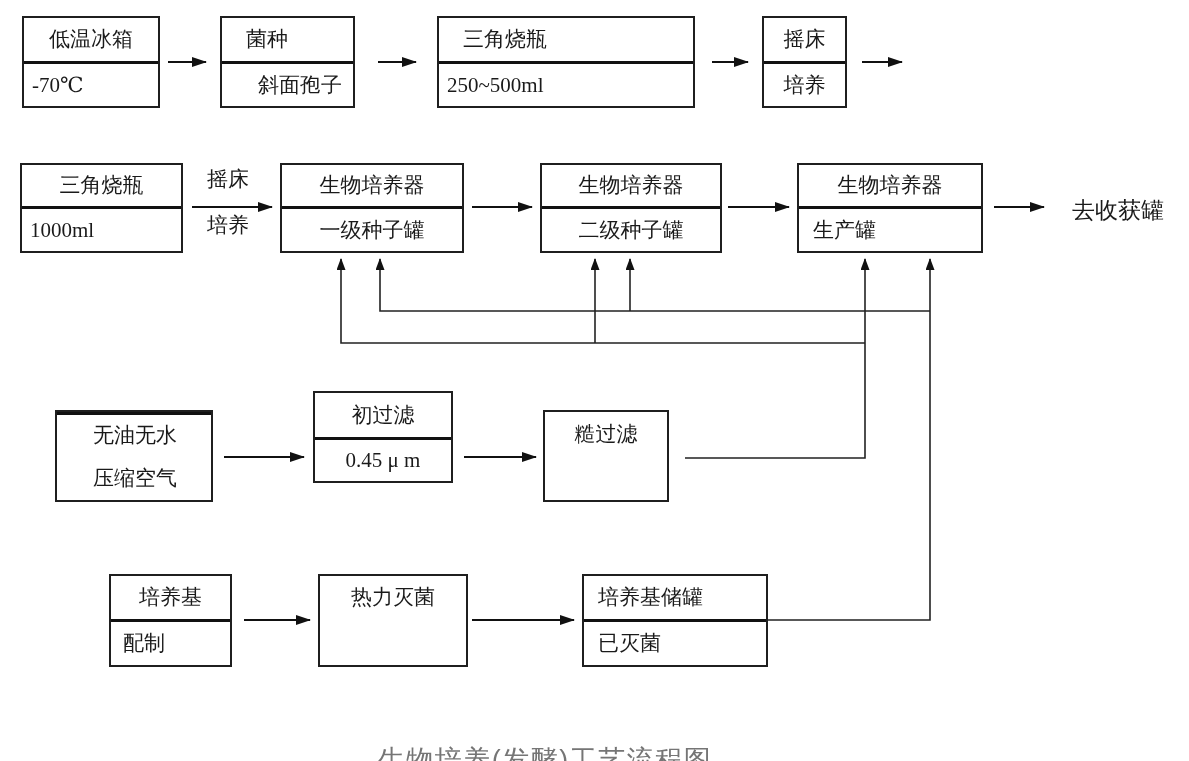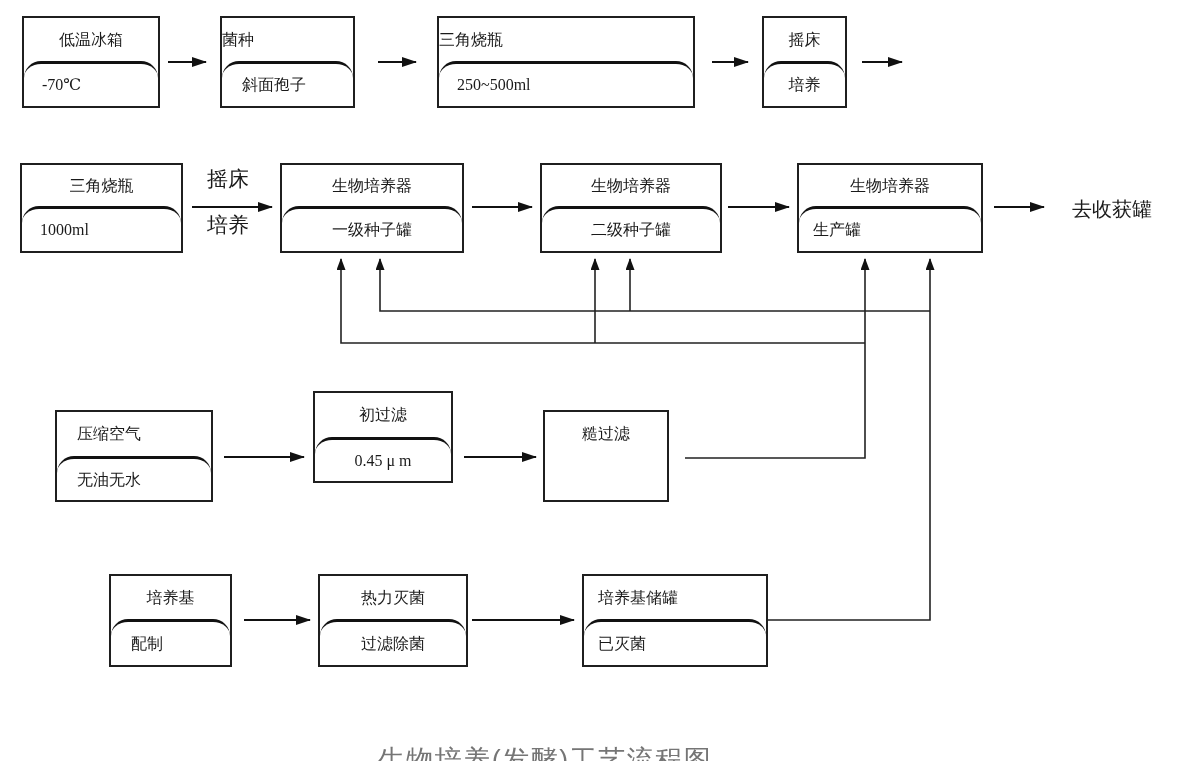--- a/index.html
+++ b/index.html
@@ -3,31 +3,31 @@
 <meta charset="utf-8">
 <style>
   html,body{margin:0;padding:0;background:#ffffff;}
   body{width:1189px;height:761px;position:relative;overflow:hidden;
        font-family:"Liberation Serif","DejaVu Serif",serif;color:#1a1a1a;}
   #stage{position:absolute;left:0;top:0;width:1189px;height:761px;}
   svg.lines{position:absolute;left:0;top:0;z-index:1;}
   .node{position:absolute;z-index:2;background:#ffffff;border:2px solid #1f1f1f;
         box-sizing:border-box;display:flex;flex-direction:column;}
   .cell{display:flex;align-items:center;justify-content:center;
-        font-size:16px;line-height:1;white-space:nowrap;border-radius:17px;}
+        font-size:21px;line-height:1;white-space:nowrap;}
   .bot{border-top:3px solid #111111;flex:1 1 auto;}
   .top{flex:0 0 43px;}
   .r2 .top{flex:0 0 41px;}
   .r3 .top{flex:0 0 44px;}
   .r4 .top{flex:0 0 43px;}
   .al{justify-content:flex-start;}
-  .pl12{padding-left:18px;} .pl20{padding-left:20px;} .pl24{}
-  .pl26{padding-left:14px;} .pl28{padding-left:20px;} .pl30{padding-left:14px;}
+  .pl12{padding-left:8px;} .pl20{padding-left:36px;} .pl24{padding-left:24px;}
+  .pl26{padding-left:14px;} .pl28{padding-left:12px;} .pl30{padding-left:14px;}
   .freetext{position:absolute;z-index:2;font-size:21px;line-height:1.3;white-space:nowrap;}
-  #to-harvest{font-size:20px;text-align:right;}
+  #to-harvest{font-size:23px;text-align:right;}
   #shaker-label{ text-align:center;}
   #diagram-title{position:absolute;z-index:2;left:0;top:742px;width:1090px;
         text-align:center;font-size:27px;letter-spacing:1.5px;color:#757575;
         font-family:"Liberation Sans","DejaVu Sans",sans-serif;}
 </style>
 </head>
 <body>
 
 <div id="stage">
 
@@ -97,38 +97,37 @@
     <div class="cell top">生物培养器</div>
     <div class="cell bot">二级种子罐</div>
   </div>
   <div class="node r2" style="left:797px;top:163px;width:186px;height:90px">
     <div class="cell top">生物培养器</div>
     <div class="cell bot al pl30">生产罐</div>
   </div>
   <div class="freetext" id="to-harvest" style="left:1072px;top:196px">去收获罐</div>
 
   <div class="node r3" style="left:55px;top:410px;width:158px;height:92px">
+    <div class="cell bot al pl20">无油无水</div>
     <div class="cell top al pl20">压缩空气</div>
-    <div class="cell bot al pl20">无油无水</div>
   </div>
   <div class="node r3" style="left:313px;top:391px;width:140px;height:92px">
     <div class="cell top">初过滤</div>
     <div class="cell bot">0.45 μ m</div>
   </div>
   <div class="node r3" style="left:543px;top:410px;width:126px;height:92px">
     <div class="cell top">糙过滤</div>
   </div>
 
   <div class="node r4" style="left:109px;top:574px;width:123px;height:93px">
     <div class="cell top">培养基</div>
     <div class="cell bot al pl28">配制</div>
   </div>
   <div class="node r4" style="left:318px;top:574px;width:150px;height:93px">
     <div class="cell top">热力灭菌</div>
-    <div class="cell bot">过滤除菌</div>
   </div>
   <div class="node r4" style="left:582px;top:574px;width:186px;height:93px">
     <div class="cell top al pl26">培养基储罐</div>
     <div class="cell bot al pl26">已灭菌</div>
   </div>
 
   <div id="diagram-title">生物培养(发酵)工艺流程图</div>
 </div>
 
 </body></html>

